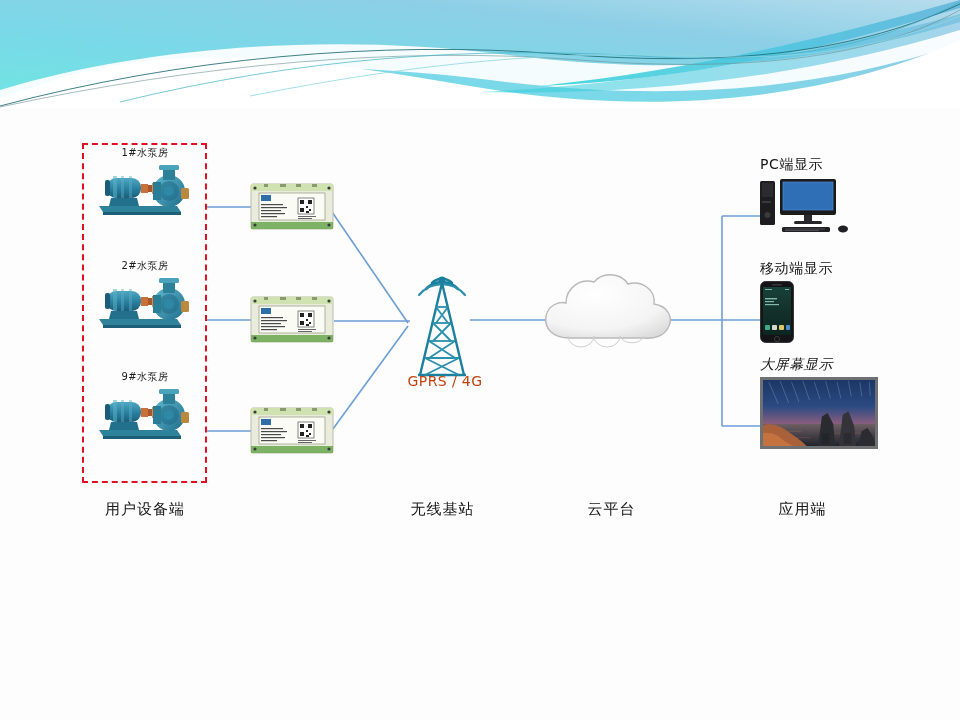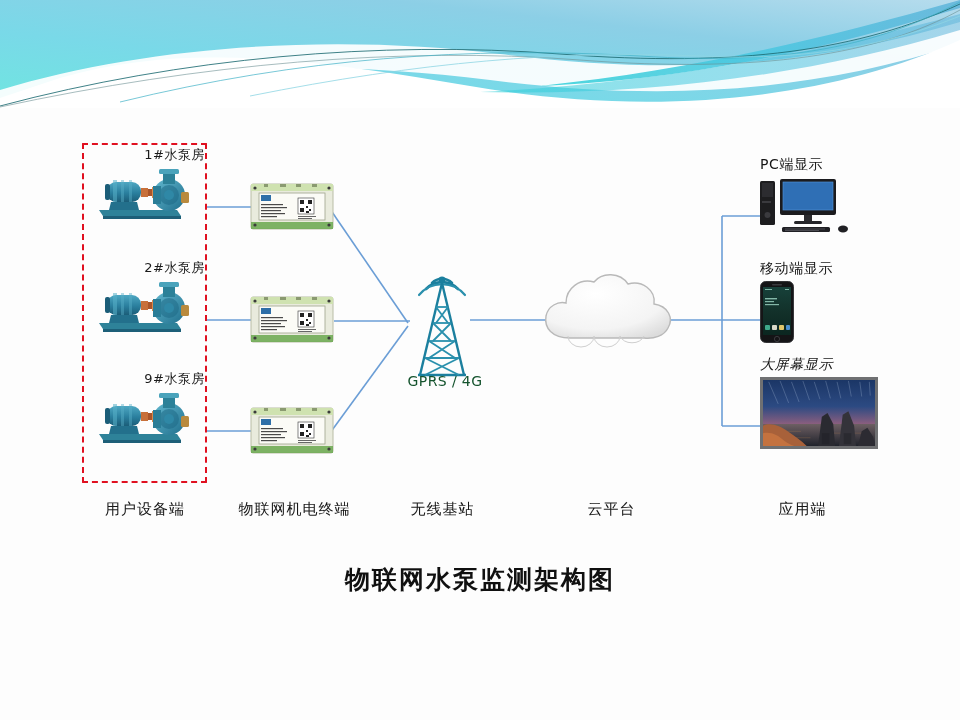--- a/index.html
+++ b/index.html
@@ -24,36 +24,36 @@
 
   
   .devbox{
     position:absolute;left:82px;top:35px;width:125px;height:340px;
     border:2px dashed #e01020;
     border-radius:1px;
     box-sizing:border-box;
   }
   .pump-cell{position:absolute;left:85px;width:120px;text-align:center;}
   .pump-label{
-    font-size:13px;color:#1b1b1b;letter-spacing:.5px;
+    font-size:10px;color:#1b1b1b;letter-spacing:.5px;
     font-family:"DejaVu Sans","Liberation Sans",sans-serif;
-    margin-bottom:2px;white-space:nowrap;text-align:right;
+    margin-bottom:2px;white-space:nowrap;
   }
   .pump-art{width:104px;height:56px;margin:0 auto;display:block;}
 
   
   .term{position:absolute;width:84px;height:54px;}
   .term svg{display:block;}
 
   
   .tower{position:absolute;left:390px;top:145px;width:104px;height:130px;}
   .tower svg{display:block;}
   .tower-label{
     position:absolute;left:370px;top:265px;width:150px;text-align:center;
-    font-size:14px;color:#14532d;letter-spacing:.4px;
+    font-size:14px;color:#c2410c;letter-spacing:.4px;
     font-family:"DejaVu Sans","Liberation Sans",sans-serif;
   }
 
   
   .cloud{position:absolute;left:538px;top:158px;width:140px;height:88px;}
   .cloud svg{display:block;}
   .cloud-text{
     position:absolute;left:538px;top:190px;width:140px;text-align:center;
     font-size:22px;color:#2b2b2b;
     font-family:"Liberation Sans","DejaVu Sans",sans-serif;
@@ -539,21 +539,19 @@
         <path d="M100,72 L104,56 L110,52 L116,62 L118,72 Z" fill="#2c2b32"></path>
 
         <g opacity=".35" fill="#1a1a20">
           <rect x="62" y="58" width="8" height="12"></rect>
           <rect x="85" y="58" width="8" height="12"></rect>
         </g>
       </svg>
     </div>
 
     <div class="stage" style="left:75px;width:140px;">用户设备端</div>
-    <div class="stage" style="left:212px;width:165px;">物联网机电终端</div>
     <div class="stage" style="left:380px;width:125px;">无线基站</div>
     <div class="stage" style="left:544px;width:135px;">云平台</div>
     <div class="stage" style="left:735px;width:135px;">应用端</div>
 
-    <div class="fig-title">物联网水泵监测架构图</div>
 
   </div>
 </div>
 
 </body></html>

